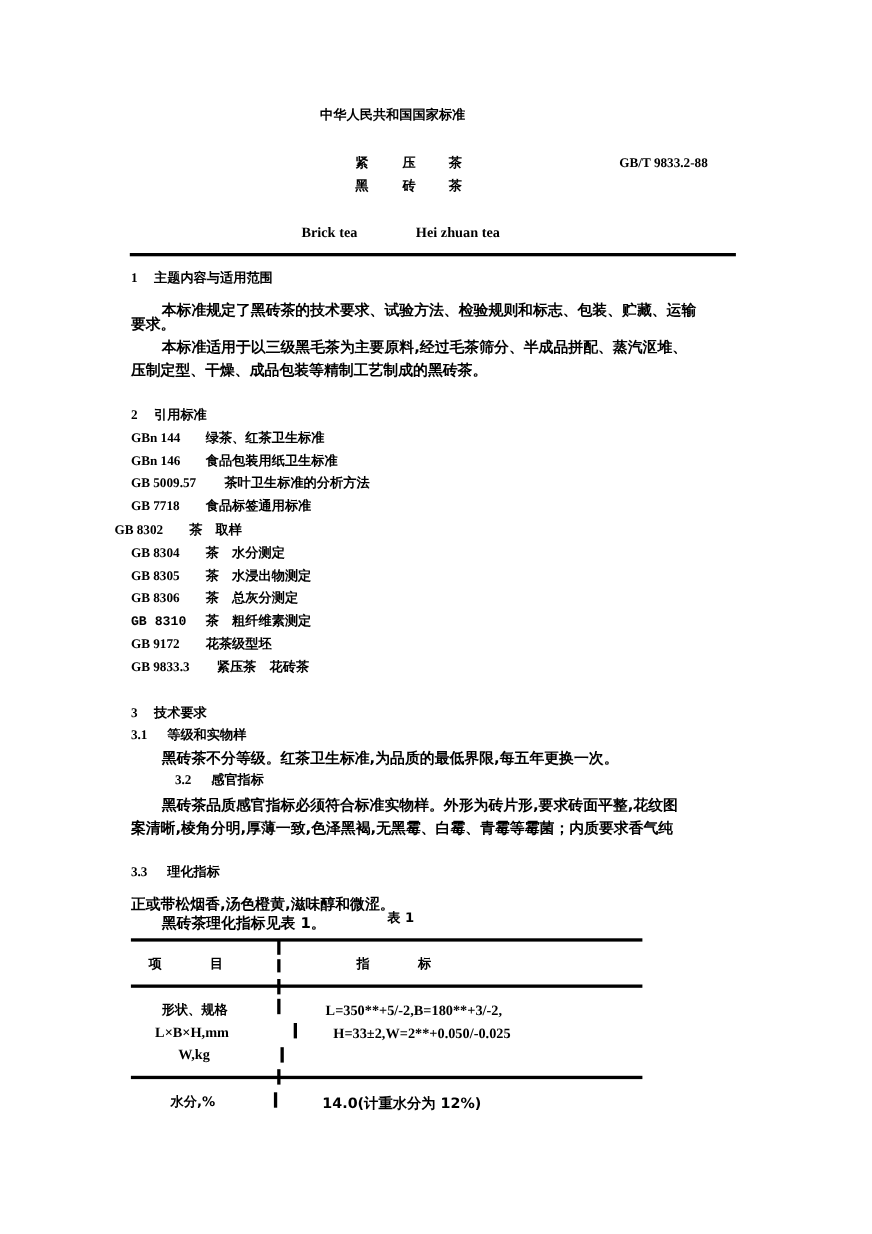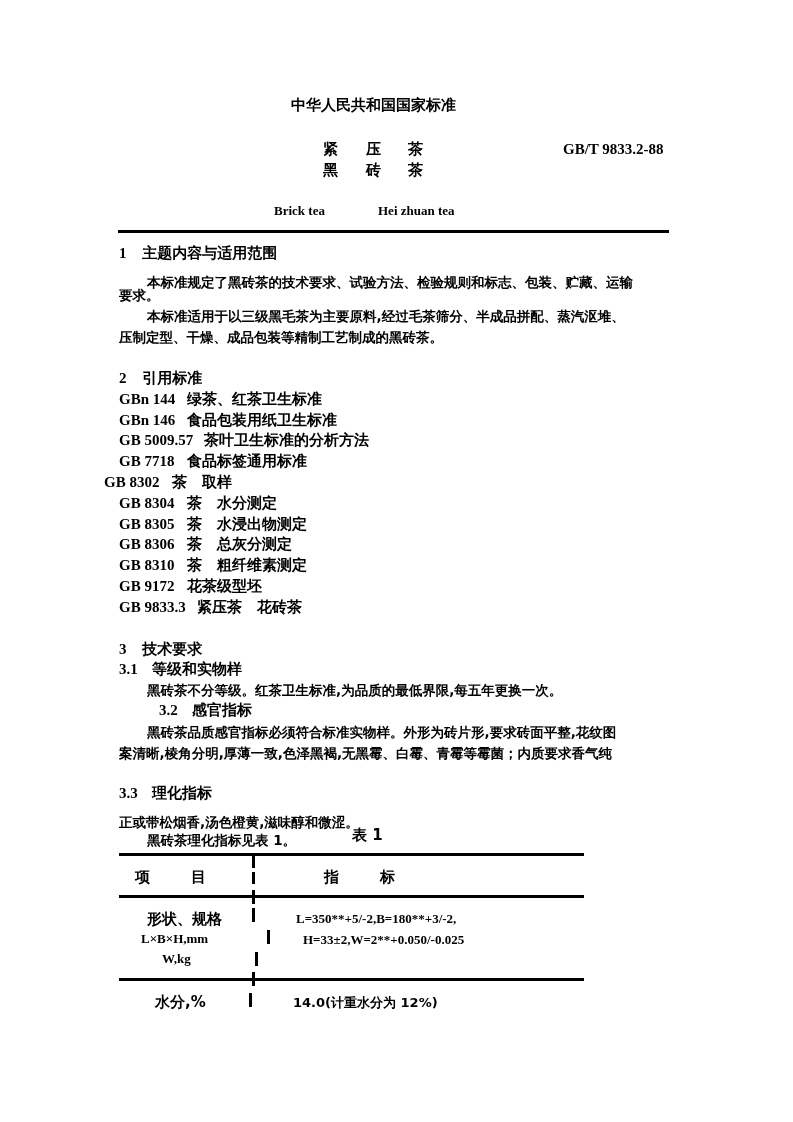--- a/index.html
+++ b/index.html
@@ -1,21 +1,21 @@
 <!DOCTYPE html>
 <html><head>
 <meta charset="utf-8">
 <style>
   html, body { margin: 0; padding: 0; background: #ffffff; }
   body { width: 793px; height: 1122px; position: relative; overflow: hidden;
          font-family: "Liberation Serif", "DejaVu Serif", serif; color: #000; }
   .abs { position: absolute; white-space: nowrap; }
   .b { font-weight: bold; }
   .cjk { font-family: "DejaVu Sans", "Liberation Sans", sans-serif; font-weight: bold; }
-  .fs14 { font-size: 15px; }
+  .fs14 { font-size: 12px; }
   .fs13 { font-size: 13px; }
   .rule { position: absolute; background: #000; }
   .vdash { position: absolute; width: 2.5px; background: #000; }
   .para { position: absolute; font-size: 13.5px; line-height: 20.8px; white-space: nowrap; }
 </style>
 </head>
 <body>
 
 <div class="abs cjk fs14" style="left:291px; top:96px;">中华人民共和国国家标准</div>
 
@@ -48,21 +48,21 @@
 </div>
 
 <div class="abs fs14" style="left:119px; top:390px;"><span class="b" style="display:inline-block;width:68px;">GBn 144</span><span class="cjk">绿茶、红茶卫生标准</span></div>
 <div class="abs fs14" style="left:119px; top:411px;"><span class="b" style="display:inline-block;width:68px;">GBn 146</span><span class="cjk">食品包装用纸卫生标准</span></div>
 <div class="abs fs14" style="left:119px; top:431px;"><span class="b" style="display:inline-block;width:85px;">GB 5009.57</span><span class="cjk">茶叶卫生标准的分析方法</span></div>
 <div class="abs fs14" style="left:119px; top:452px;"><span class="b" style="display:inline-block;width:68px;">GB 7718</span><span class="cjk">食品标签通用标准</span></div>
 <div class="abs fs14" style="left:104px; top:473px;"><span class="b" style="display:inline-block;width:68px;">GB 8302</span><span class="cjk">茶　取样</span></div>
 <div class="abs fs14" style="left:119px; top:494px;"><span class="b" style="display:inline-block;width:68px;">GB 8304</span><span class="cjk">茶　水分测定</span></div>
 <div class="abs fs14" style="left:119px; top:515px;"><span class="b" style="display:inline-block;width:68px;">GB 8305</span><span class="cjk">茶　水浸出物测定</span></div>
 <div class="abs fs14" style="left:119px; top:535px;"><span class="b" style="display:inline-block;width:68px;">GB 8306</span><span class="cjk">茶　总灰分测定</span></div>
-<div class="abs fs14" style="left:119px; top:556px;"><span class="b" style="display:inline-block;width:68px;">GB 8310</span><span class="cjk">茶　粗纤维素测定</span></div>
+<div class="abs fs14" style="left:119px; top:556px;"><span class="b" style="display:inline-block;width:68px;font-family:Liberation Mono, monospace;">GB 8310</span><span class="cjk">茶　粗纤维素测定</span></div>
 <div class="abs fs14" style="left:119px; top:577px;"><span class="b" style="display:inline-block;width:68px;">GB 9172</span><span class="cjk">花茶级型坯</span></div>
 <div class="abs fs14" style="left:119px; top:598px;"><span class="b" style="display:inline-block;width:78px;">GB 9833.3</span><span class="cjk">紧压茶　花砖茶</span></div>
 
 <div class="abs fs14" style="left:119px; top:640px;">
   <span class="b">3</span>
   <span class="cjk" style="margin-left:12px;">技术要求</span>
 </div>
 
 <div class="abs fs14" style="left:119px; top:660px;">
   <span class="b" style="display:inline-block;width:33px;">3.1</span><span class="cjk">等级和实物样</span>

